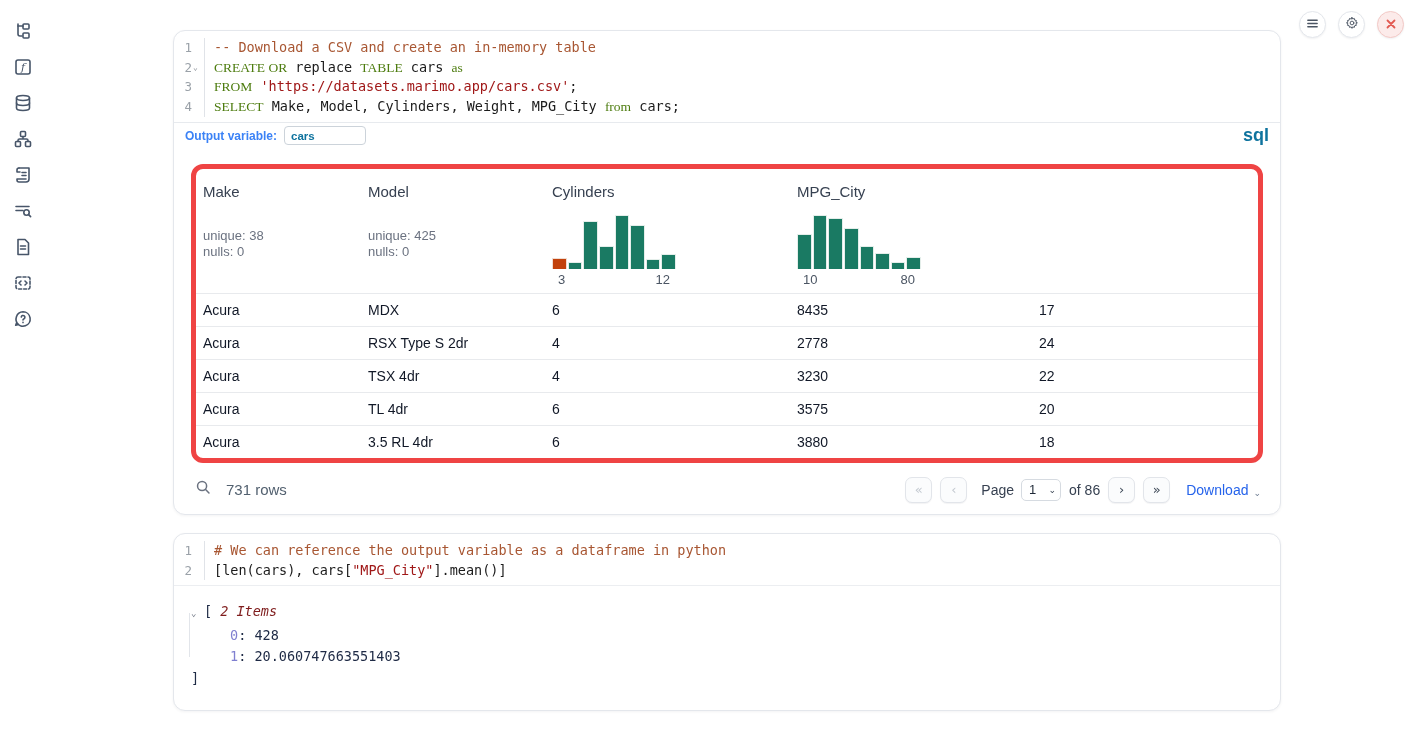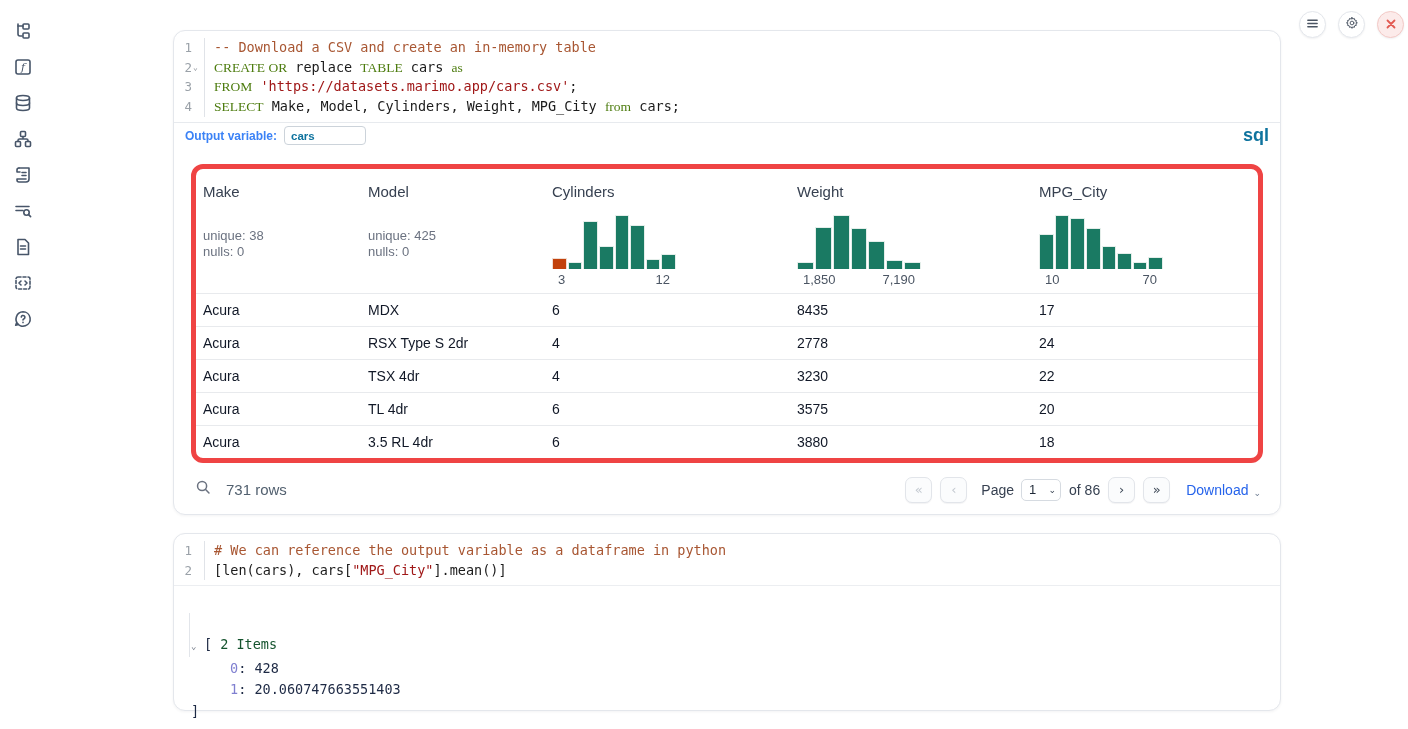--- a/index.html
+++ b/index.html
@@ -84,21 +84,21 @@
   .pg-select .chev { margin-left:auto; font-size:9px; color:#374151; }
   .pg-total { margin-left:8px; font-size:14px; color:#374151; }
   .download { margin-left:16px; color:#2563eb; font-size:14px; display:flex; align-items:flex-end; cursor:pointer; }
   .download .chev { font-size:9px; margin-left:5px; color:#6b7a90; }
 
   
   .pyout { border-top:1px solid #eceef1; padding:15px 0 0 17px;
     font-family:"DejaVu Sans Mono", monospace; font-size:13.5px; line-height:21.5px; color:#1e2a45; }
   .tree-line { display:flex; align-items:baseline; position:relative; }
   .tree-chev { font-size:9px; color:#6b7280; width:13px; cursor:pointer; }
-  .tree-note { color:#14532d; margin-left:8px;margin-top:33px; }
+  .tree-note { color:#7f1d1d; font-style:italic; margin-left:8px; }
   .tree-item { padding-left:39px; }
   .tree-key { color:#7f7fd0; }
   .tree-guide { position:absolute; left:15px; top:27px; width:1px; height:44px; background:#e2e5ea; }
   .tree-root { position:relative; }
 </style>
 </head>
 <body>
 
 <div class="sidebar">
   <div class="side-icon">
@@ -253,53 +253,35 @@
                 <div class="hist-bar" style="height: 18%;"></div>
                 <div class="hist-bar" style="height: 28%;"></div>
               </div>
               <div class="hist-axis">
                 <span>3</span>
                 <span>12</span>
               </div>
             </div>
           </div>
           <div class="th-cell">
-            <div class="th-label">Weight</div>
-            <div class="hist">
-              <div class="hist-bars">
-                <div class="hist-bar" style="height: 12%;"></div>
-                <div class="hist-bar" style="height: 78%;"></div>
-                <div class="hist-bar" style="height: 100%;"></div>
-                <div class="hist-bar" style="height: 75%;"></div>
-                <div class="hist-bar" style="height: 52%;"></div>
-                <div class="hist-bar" style="height: 16%;"></div>
-                <div class="hist-bar" style="height: 12%;"></div>
-              </div>
-              <div class="hist-axis">
-                <span>1,850</span>
-                <span>7,190</span>
-              </div>
-            </div>
-          </div>
-          <div class="th-cell">
             <div class="th-label">MPG_City</div>
             <div class="hist">
               <div class="hist-bars">
                 <div class="hist-bar" style="height: 65%;"></div>
                 <div class="hist-bar" style="height: 100%;"></div>
                 <div class="hist-bar" style="height: 95%;"></div>
                 <div class="hist-bar" style="height: 75%;"></div>
                 <div class="hist-bar" style="height: 42%;"></div>
                 <div class="hist-bar" style="height: 30%;"></div>
                 <div class="hist-bar" style="height: 13%;"></div>
                 <div class="hist-bar" style="height: 22%;"></div>
               </div>
               <div class="hist-axis">
                 <span>10</span>
-                <span>70</span>
+                <span>80</span>
               </div>
             </div>
           </div>
         </div>
       <div id="tbody">
           <div class="trow drow">
             <div>Acura</div>
             <div>MDX</div>
             <div>6</div>
             <div>8435</div>

